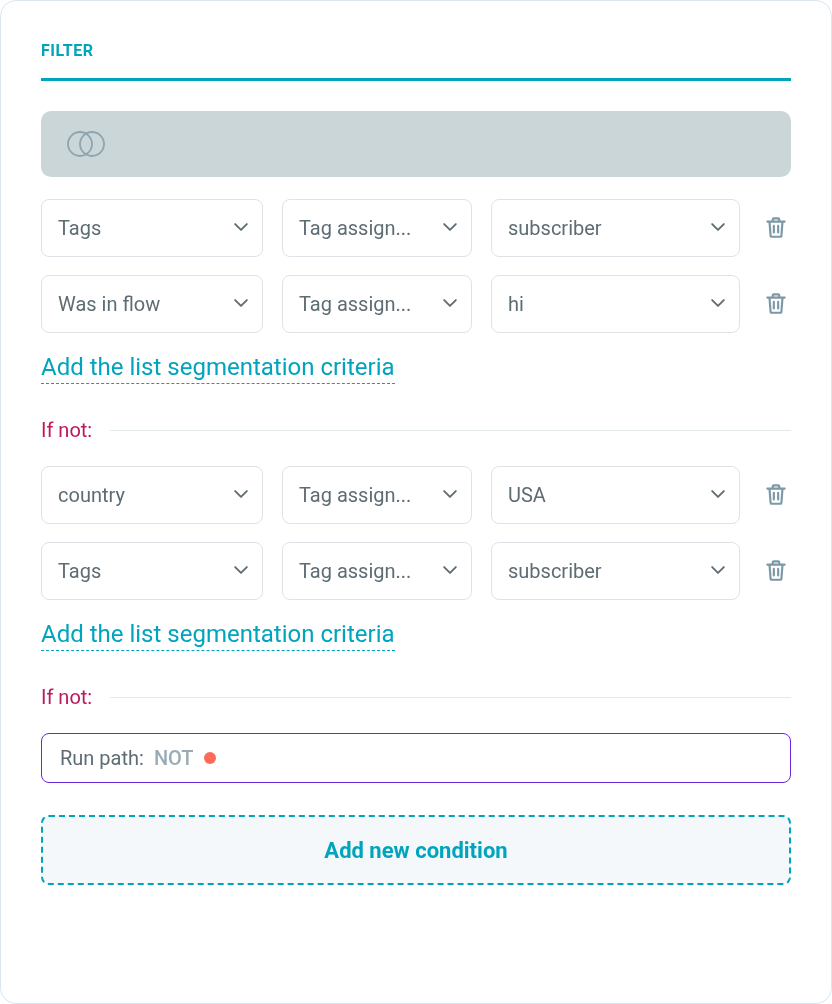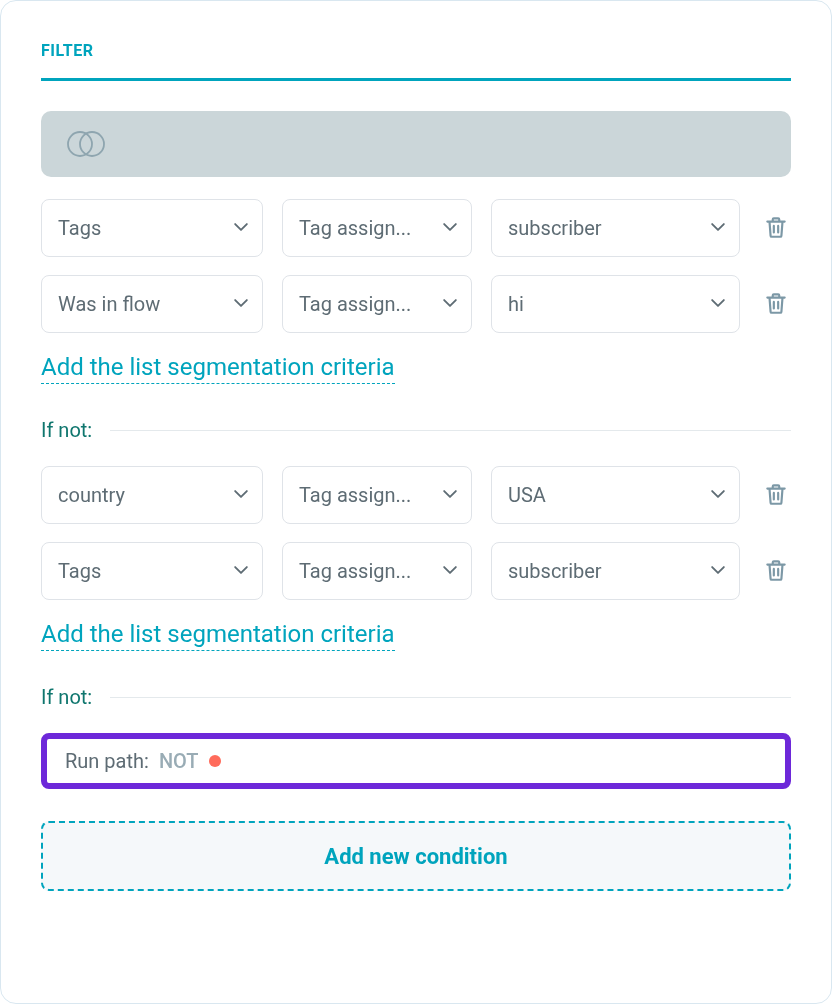--- a/index.html
+++ b/index.html
@@ -87,32 +87,32 @@
     border-bottom: 1px dashed #00a4bd;
     padding-bottom: 2px;
     cursor:pointer;
   }
 
   .ifnot-row {
     display:flex; align-items:center; gap:18px;
     margin: 34px 0 24px 0;
   }
   .ifnot-label {
-    color: #0f766e;
+    color: #be185d;
     font-size: 20px;
     white-space:nowrap;
   }
   .ifnot-line {
     flex:1; height:1px; background:#e4e9ec;
   }
 
   .runpath {
-    border:6px solid #6d28d9;
+    border:1px solid #6d28d9;
     border-radius:8px;
-    height:56px;
+    height:50px;
     display:flex; align-items:center;
     padding:0 18px;
     font-size:20px;
     color:#5e6c74;
     gap:10px;
     margin-top: 6px;
   }
   .runpath .not { color:#99acb5; font-weight:500; }
   .dot {
     width:12px; height:12px; border-radius:50%;

